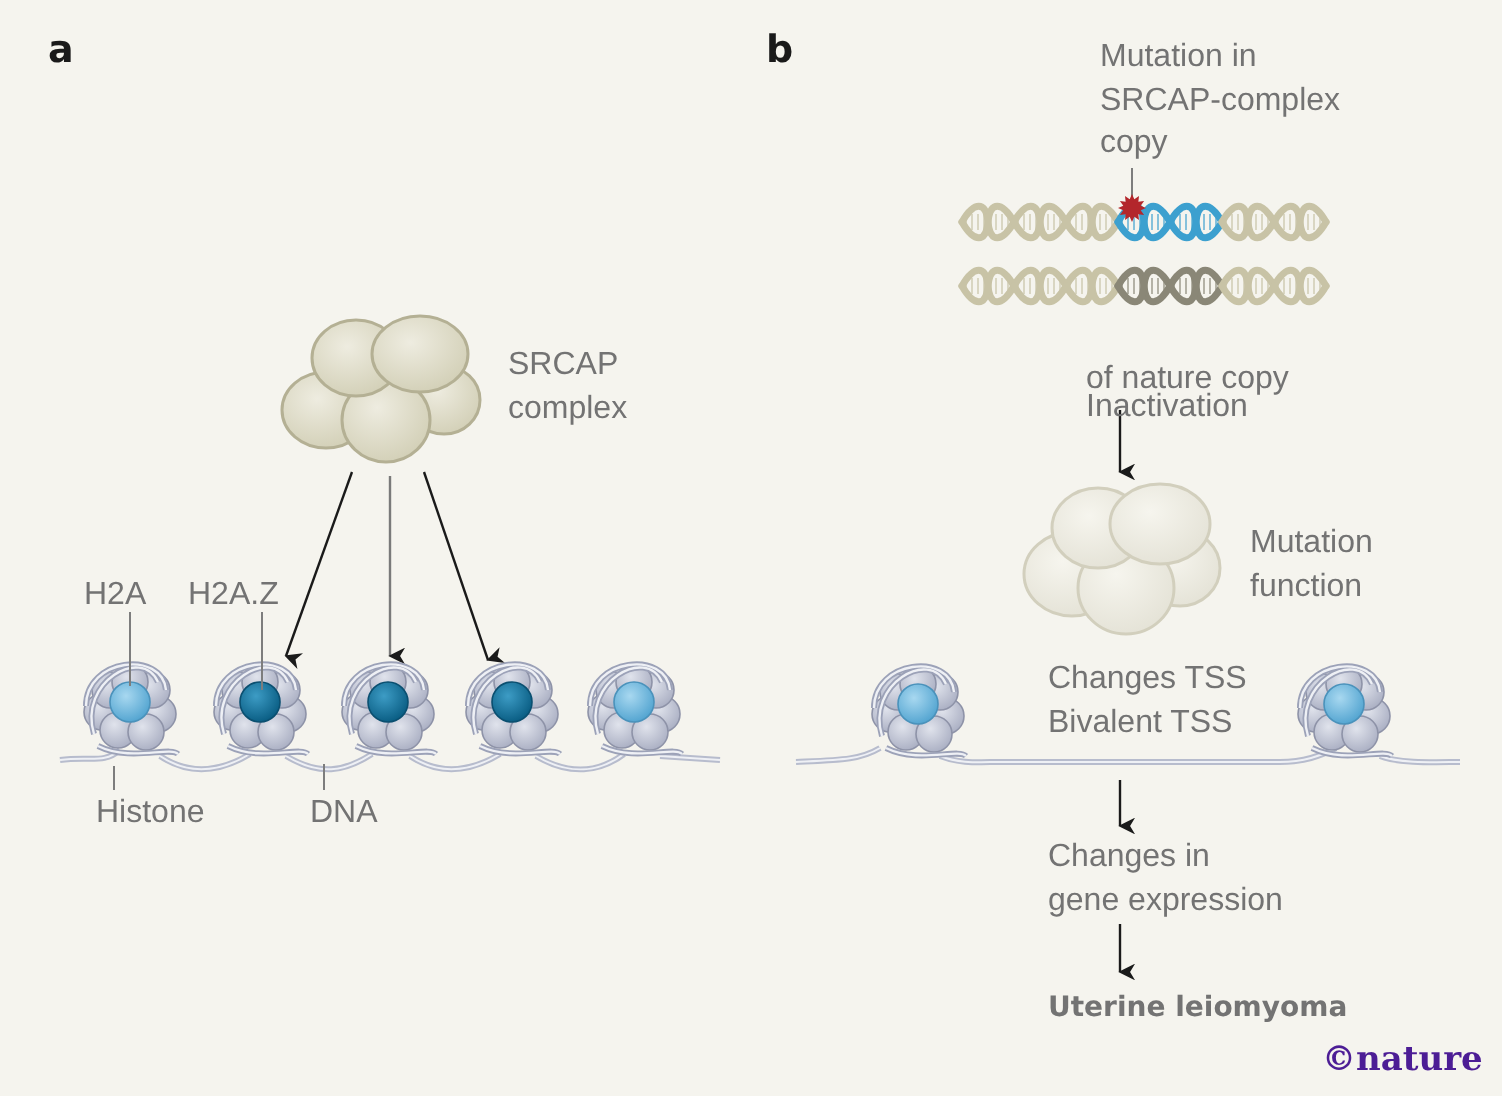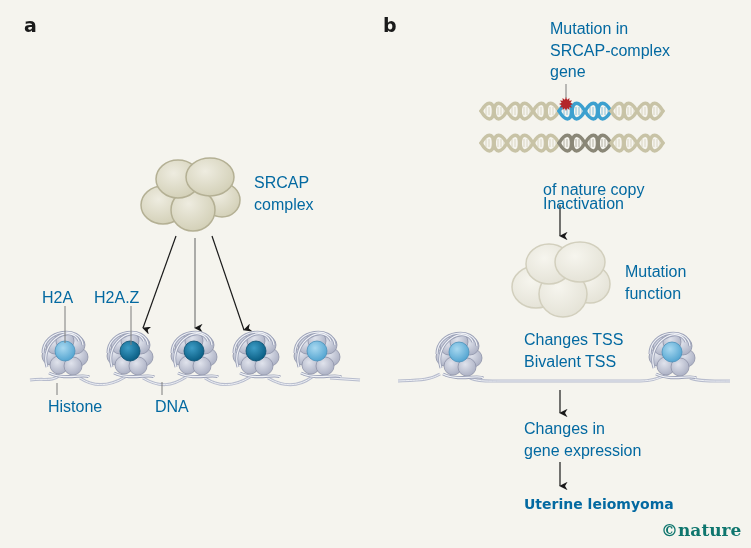--- a/index.html
+++ b/index.html
@@ -1,22 +1,22 @@
 <!DOCTYPE html>
 <html><head>
 <meta charset="utf-8">
 <style>
   html, body { margin: 0; padding: 0; }
   body { width: 751px; height: 548px; background: #f5f4ee; position: relative; overflow: hidden;
          font-family: "Liberation Sans", "DejaVu Sans", sans-serif; color: #1a1a1a; }
   #canvas { position: absolute; left: 0; top: 0; }
-  .lbl { position: absolute; font-size: 16px; line-height: 21px; color: #0369a1; white-space: pre; }
+  .lbl { position: absolute; font-size: 16px; line-height: 21px; color: #737373; white-space: pre; }
   .panel { position: absolute; font-weight: bold; font-size: 19px; font-family: "DejaVu Sans", sans-serif; }
   .bold { font-weight: bold; font-family: "DejaVu Sans", sans-serif; font-size: 14px; }
-  .credit { position: absolute; font-family: "DejaVu Serif", serif; font-weight: bold; font-size: 17px; color: #0f766e; }
+  .credit { position: absolute; font-family: "DejaVu Serif", serif; font-weight: bold; font-size: 17px; color: #4c1d95; }
 </style>
 </head>
 <body>
 
 <svg id="canvas" width="751" height="548" viewBox="0 0 751 548">
   <defs>
     <marker id="arrowhead" viewBox="0 0 10 10" refX="5" refY="9" markerWidth="7" markerHeight="7" orient="auto-start-reverse">
       <path d="M0,0 L5,10 L10,0 L5,3 Z" fill="#1a1a1a"></path>
     </marker>
     <radialGradient id="gBlob" cx="40%" cy="35%" r="70%">
@@ -359,21 +359,21 @@
 <div class="lbl" style="left:254px; top:172px;">SRCAP</div>
 <div class="lbl" style="left:254px; top:194px;">complex</div>
 <div class="lbl" style="left:42px; top:287px;">H2A</div>
 <div class="lbl" style="left:94px; top:287px;">H2A.Z</div>
 <div class="lbl" style="left:48px; top:396px;">Histone</div>
 <div class="lbl" style="left:155px; top:396px;">DNA</div>
 
 <div class="panel" style="left:383px; top:14px;">b</div>
 <div class="lbl" style="left:550px; top:18px;">Mutation in</div>
 <div class="lbl" style="left:550px; top:40px;">SRCAP-complex</div>
-<div class="lbl" style="left:550px; top:61px;">gene</div>
+<div class="lbl" style="left:550px; top:61px;">copy</div>
 <div class="lbl" style="left:543px; top:157px;margin-top:36px;">Inactivation</div>
 <div class="lbl" style="left:543px; top:179px;">of nature copy</div>
 <div class="lbl" style="left:625px; top:261px;">Mutation</div>
 <div class="lbl" style="left:625px; top:283px;">function</div>
 <div class="lbl" style="left:524px; top:329px;">Changes TSS</div>
 <div class="lbl" style="left:524px; top:351px;">Bivalent TSS</div>
 <div class="lbl" style="left:524px; top:418px;">Changes in</div>
 <div class="lbl" style="left:524px; top:440px;">gene expression</div>
 <div class="lbl bold" style="left:524px; top:494px;">Uterine leiomyoma</div>
 <div class="credit" style="left:661px; top:520px;">©nature</div>

